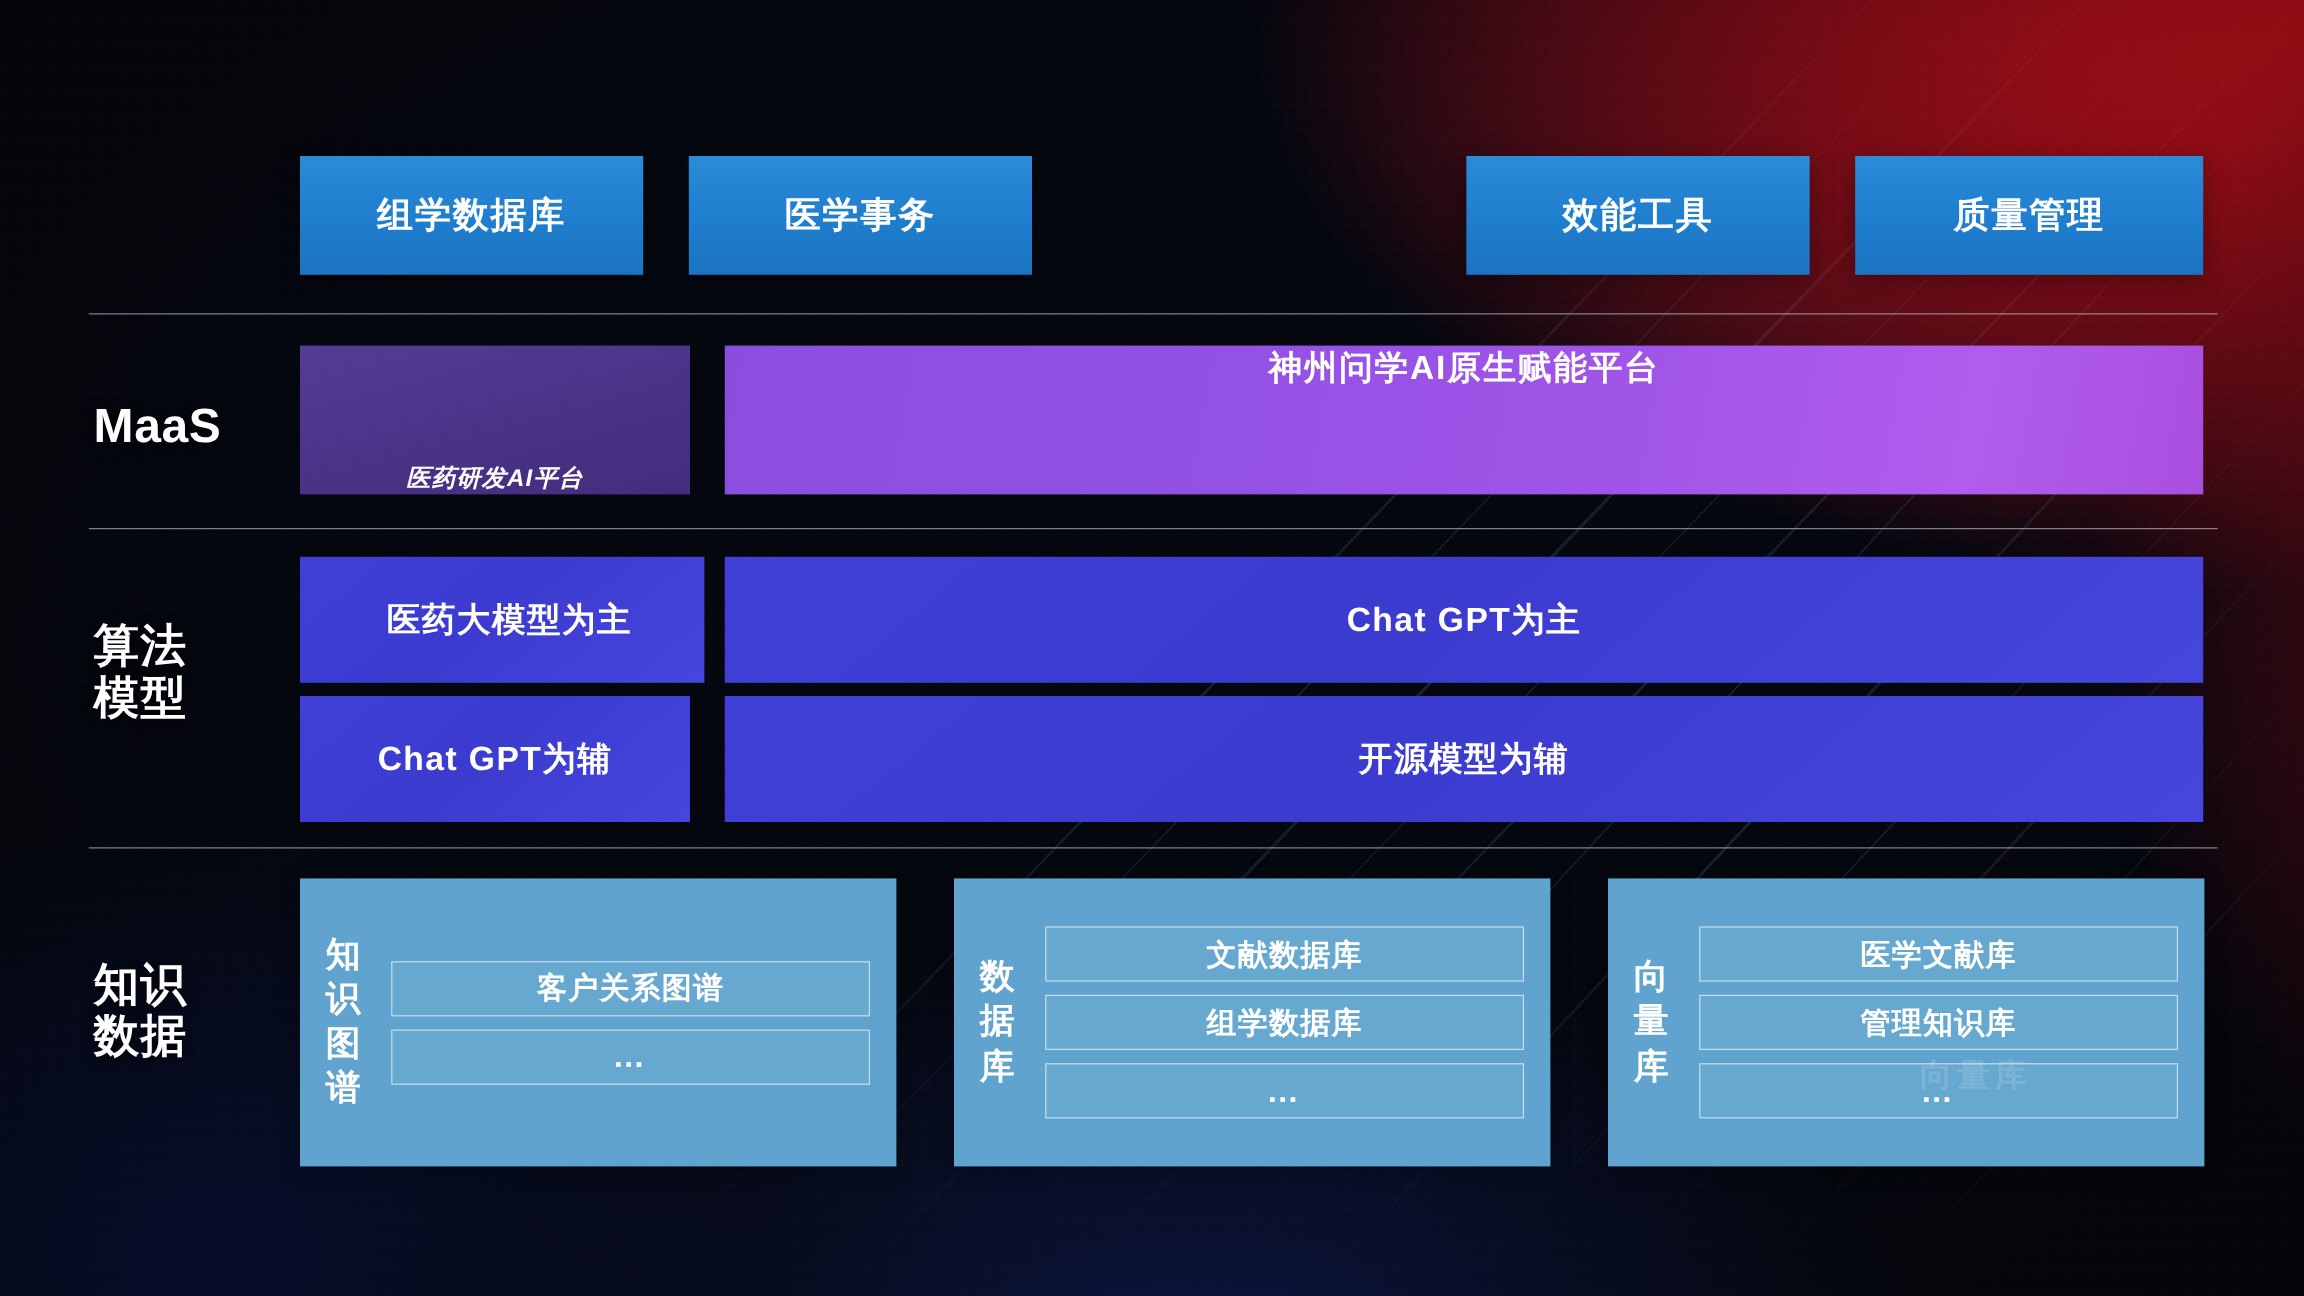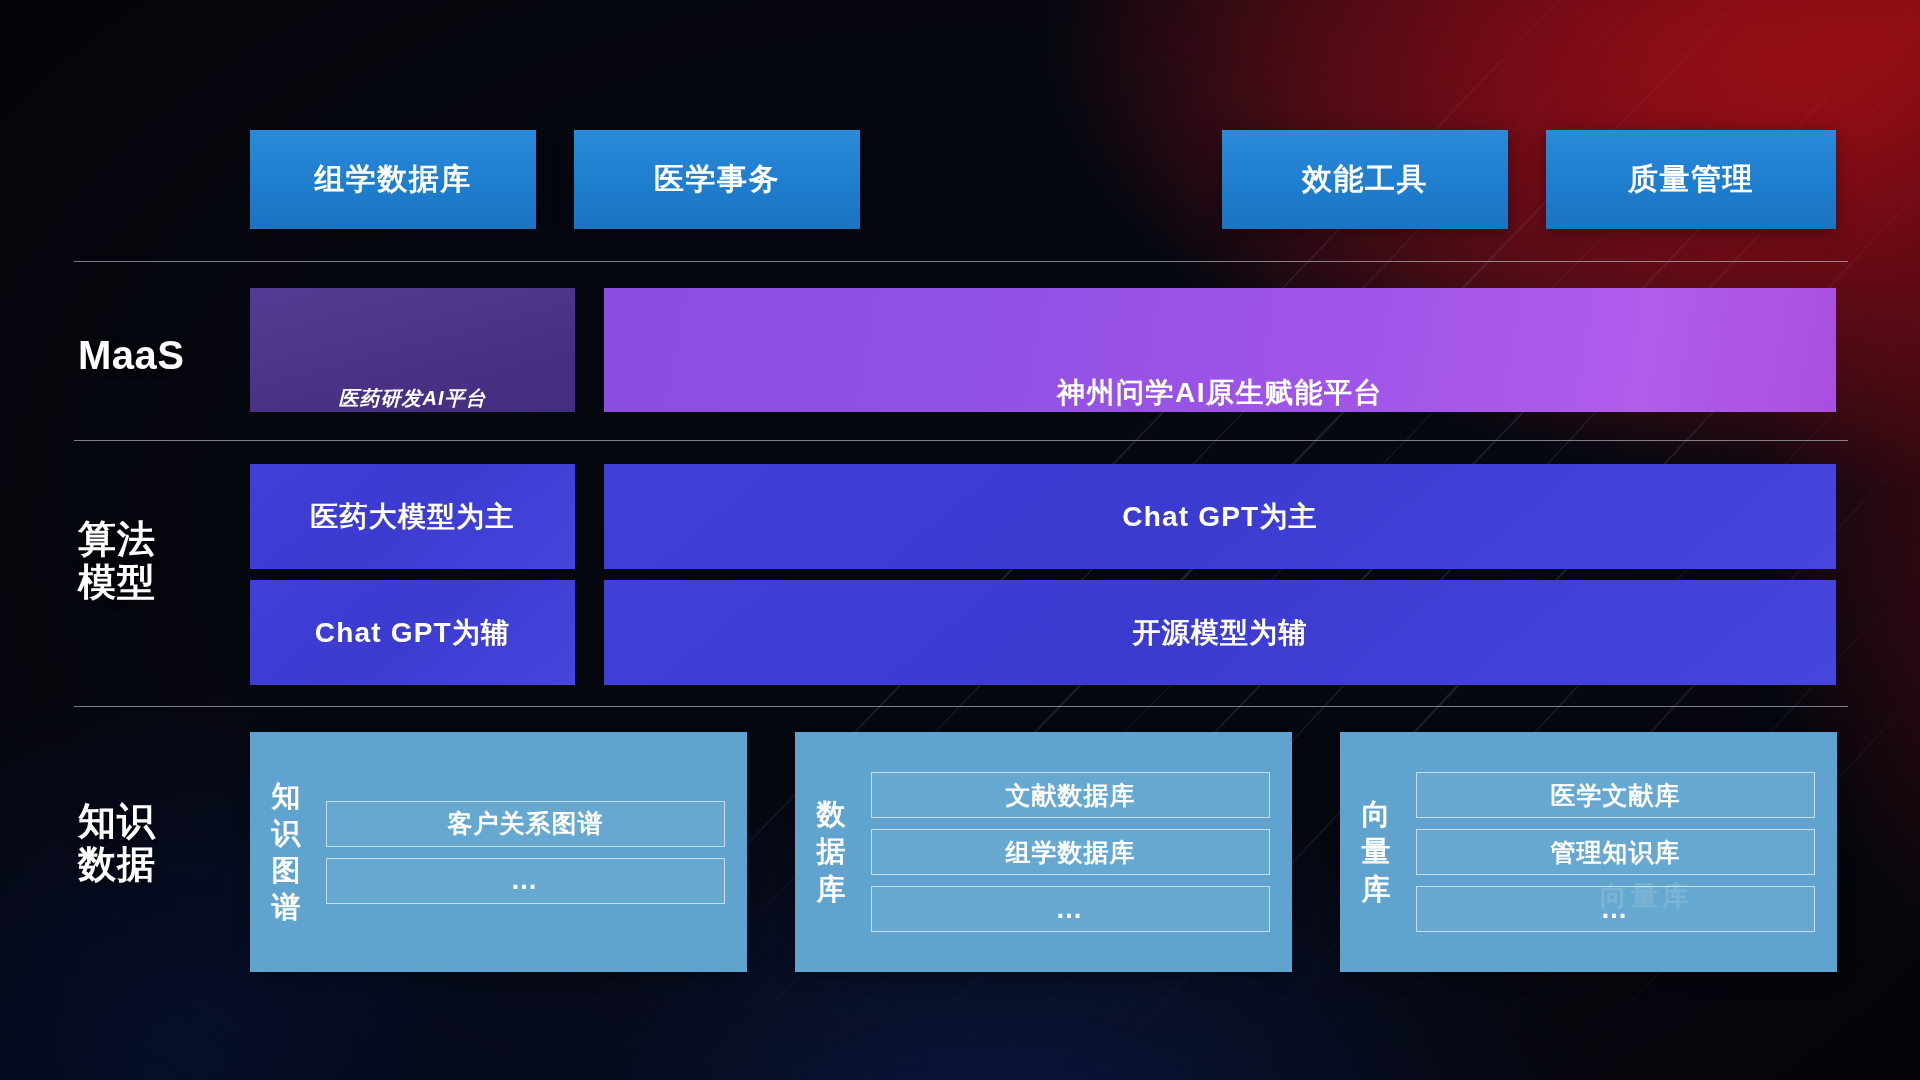--- a/index.html
+++ b/index.html
@@ -76,21 +76,21 @@
   
   .maas-left{
     position:absolute;
     background:linear-gradient(165deg,#533c93 0%,#4a3287 55%,#432d7d 100%);
     display:flex;align-items:flex-end;justify-content:center;
     color:#ffffff;font-size:20px;font-weight:bold;letter-spacing:1px;font-style:italic;
   }
   .maas-right{
     position:absolute;
     background:linear-gradient(100deg,#8b4de0 0%,#9150e4 30%,#a155e8 62%,#b05ced 84%,#a94fe0 100%);
-    display:flex;align-items:flex-end;justify-content:center;
+    display:flex;align-items:flex-start;justify-content:center;
     color:#ffffff;font-size:28px;font-weight:bold;letter-spacing:1.5px;
   }
 
   
   .algo-box{
     position:absolute;
     background:linear-gradient(140deg,#4040d8 0%,#3b3bd0 45%,#4646dd 100%);
     display:flex;align-items:center;justify-content:center;
     color:#ffffff;font-size:28px;font-weight:bold;letter-spacing:1.2px;
   }
@@ -200,21 +200,21 @@
     <span>神州问学AI原生赋能平台</span>
   </div>
 
   <hr class="divider" style="top:440px;">
 
   <div class="rowlabel" style="top:518px;">
     <div>算法</div>
     <div>模型</div>
   </div>
 
-  <div class="algo-box" style="left:250px;top:464px;width:325px;height:105px;">
+  <div class="algo-box" style="left:250px;top:464px;width:325px;height:105px;padding-left:12px;">
     <span>医药大模型为主</span>
   </div>
   <div class="algo-box" style="left:604px;top:464px;width:1232px;height:105px;">
     <span>Chat GPT为主</span>
   </div>
   <div class="algo-box" style="left:250px;top:580px;width:325px;height:105px;">
     <span>Chat GPT为辅</span>
   </div>
   <div class="algo-box" style="left:604px;top:580px;width:1232px;height:105px;">
     <span>开源模型为辅</span>

